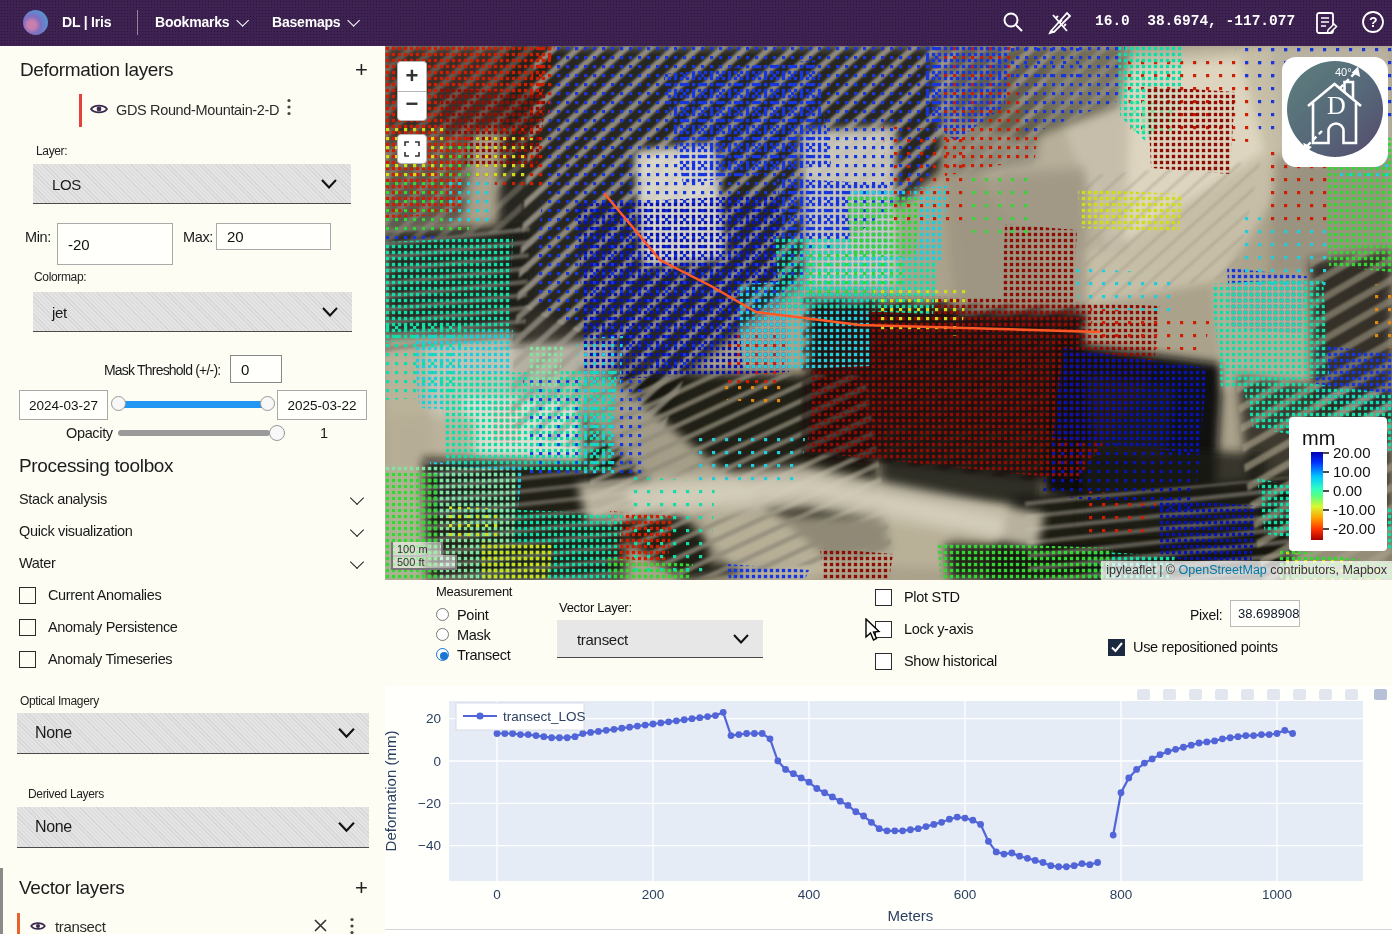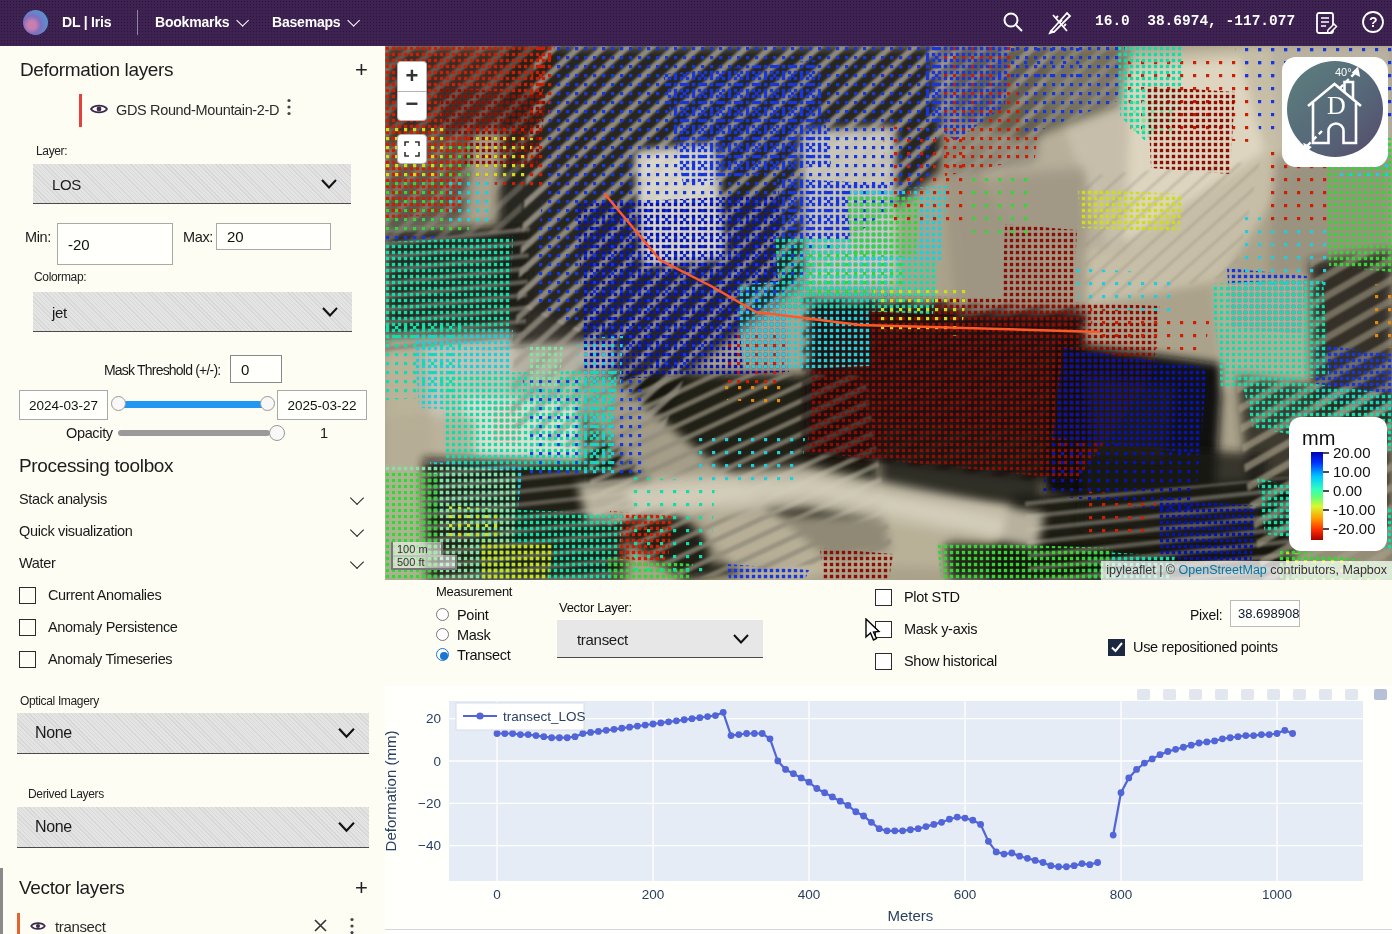--- a/index.html
+++ b/index.html
@@ -331,21 +331,21 @@
         <path d="M40 74 L24 90"></path>
         <path d="M58 31 L73 16"></path>
       </g>
       <path d="M26 85 L20 94 L29 94 Z" fill="#fff" transform="rotate(-45 24.5 91)"></path>
       <path d="M76 10 L70 19 L79 19 Z" fill="#fff" transform="rotate(135 75 15.5)"></path>
       <text x="53" y="19" fill="#fff" font-size="11">40°</text>
     </svg>
   </div>
 
   
-  <div class="mapcard" style="left:904px; top:371px; width:98px; height:134px; border-radius:12px;">
+  <div class="mapcard" style="left:904px; top:371px; width:98px; height:134px; border-radius:4px;">
     <svg width="98" height="134" viewBox="0 0 98 134">
       <text x="13" y="28" font-size="20" fill="#111">mm</text>
       <defs>
         <linearGradient id="jet" x1="0" y1="0" x2="0" y2="1">
           <stop offset="0" stop-color="#0000b0"></stop>
             <stop offset="0.12" stop-color="#0030ff"></stop>
           <stop offset="0.28" stop-color="#00c8ff"></stop>
             <stop offset="0.42" stop-color="#30ffc0"></stop>
           <stop offset="0.5" stop-color="#58ff80"></stop>
             <stop offset="0.62" stop-color="#d8f830"></stop>
@@ -527,21 +527,21 @@
   <div class="sel" style="left:172px; top:40px; width:206px; height:38px; background:#e7e7e7;">
     <span class="txt" style="left:20px;">transect</span>
     <svg width="16" height="10" viewBox="0 0 16 10">
         <path d="M1 1 L8 8.5 L15 1" fill="none" stroke="#111" stroke-width="2"></path>
       </svg>
   </div>
 
   <div class="chk" style="left:490px; top:9px; background:#fff;"></div>
   <div style="position:absolute; left:519px; top:9px;">Plot STD</div>
   <div class="chk" style="left:490px; top:41px; background:#fff;"></div>
-  <div style="position:absolute; left:519px; top:41px;">Mask y-axis</div>
+  <div style="position:absolute; left:519px; top:41px;">Lock y-axis</div>
   <div class="chk" style="left:490px; top:73px; background:#fff;"></div>
   <div style="position:absolute; left:519px; top:73px;">Show historical</div>
 
   <div style="position:absolute; left:805px; top:27px; font-size:14px;">Pixel:</div>
   <input class="inp" style="left: 845px; top: 20px; width: 70px; height: 27px; padding-left: 7px; color: #0f172a; font-size: 13px; border-color: rgb(187, 187, 187);" value="38.698908" readonly="">
 
   <div style="position:absolute; left:723px; top:59px; width:17px; height:17px; background:#1b2a41;"></div>
   <svg style="position:absolute; left:726px; top:62px;" width="12" height="11" viewBox="0 0 12 11">
       <path d="M1 5.5 L4.5 9 L11 1" fill="none" stroke="#fff" stroke-width="2"></path>
     </svg>

